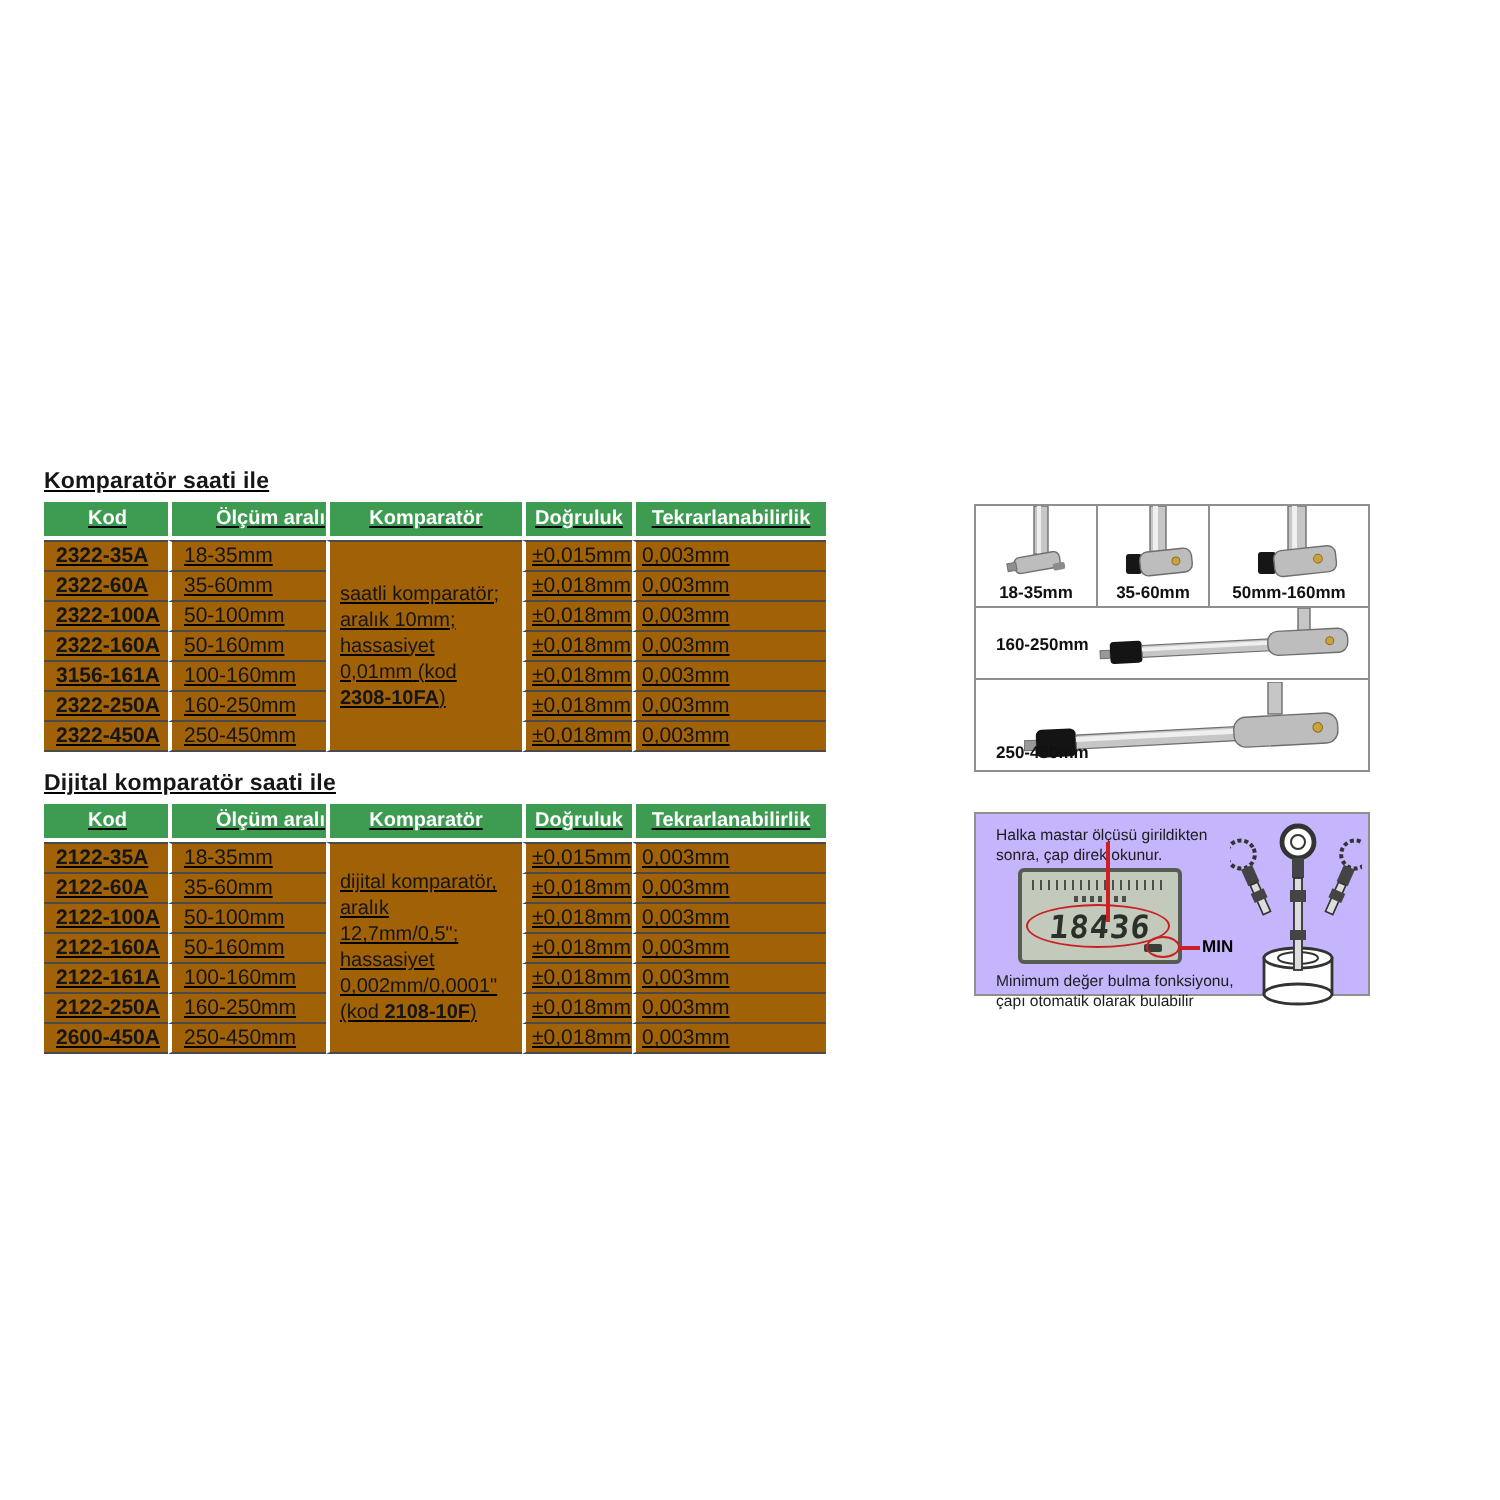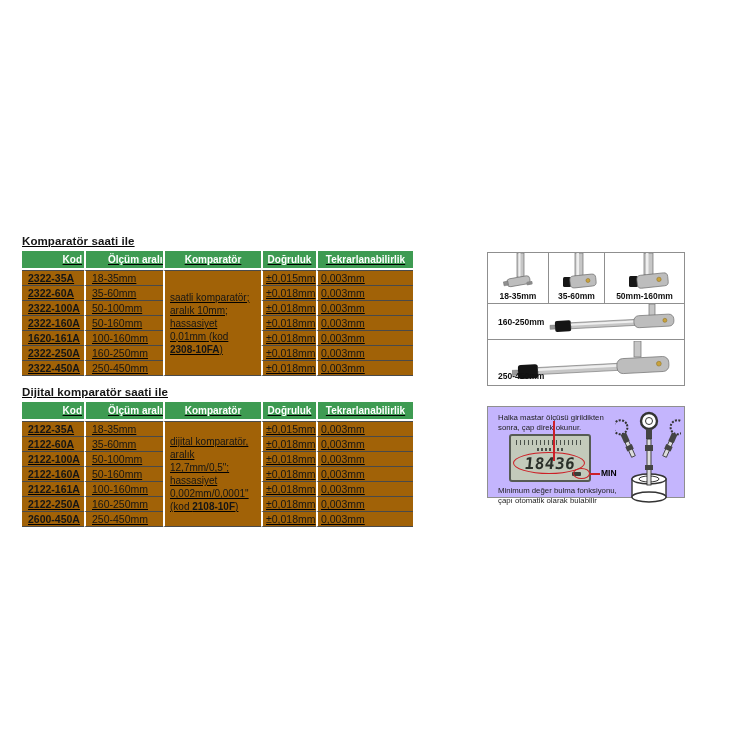--- a/index.html
+++ b/index.html
@@ -15,21 +15,21 @@
 
   table.spec { border-collapse:separate; border-spacing:0; width:391px; table-layout:fixed; }
   table.spec col.c1{width:62px} table.spec col.c2{width:79px} table.spec col.c3{width:98px}
   table.spec col.c4{width:55px} table.spec col.c5{width:97px}
 
   table.spec th {
     background:#3E9B52; color:#ffffff; font-size:10px; font-weight:bold;
     padding:2px 2px; height:13px; border-bottom:2px solid #ffffff;
     text-align:center; overflow:hidden; white-space:nowrap;
   }
-  table.spec th.al { text-align:right; padding-left:22px; }
+  table.spec th.al { text-align:left; padding-left:22px; }
   table.spec th:not(:first-child), table.spec td:not(:first-child) { border-left:2px solid #ffffff; }
 
   table.spec td {
     background:#a16207; color:#151515; font-size:10.5px;
     padding:1px 3px; height:11px; border-bottom:1.5px solid #4A4A4A;
     white-space:nowrap; overflow:hidden;margin-left:44px;
   }
   table.spec tbody tr:first-child td { border-top:1.5px solid #4A4A4A; }
   table.spec td.kod { font-weight:bold; padding-left:6px; }
   table.spec td.al  { padding-left:6px; }
@@ -129,21 +129,21 @@
           <td class="ct">±0,018mm</td>
           <td class="ct">0,003mm</td>
         </tr>
         <tr>
           <td class="kod">2322-160A</td>
           <td class="al">50-160mm</td>
           <td class="ct">±0,018mm</td>
           <td class="ct">0,003mm</td>
         </tr>
         <tr>
-          <td class="kod">1620-161A</td>
+          <td class="kod">3156-161A</td>
           <td class="al">100-160mm</td>
           <td class="ct">±0,018mm</td>
           <td class="ct">0,003mm</td>
         </tr>
         <tr>
           <td class="kod">2322-250A</td>
           <td class="al">160-250mm</td>
           <td class="ct">±0,018mm</td>
           <td class="ct">0,003mm</td>
         </tr>

